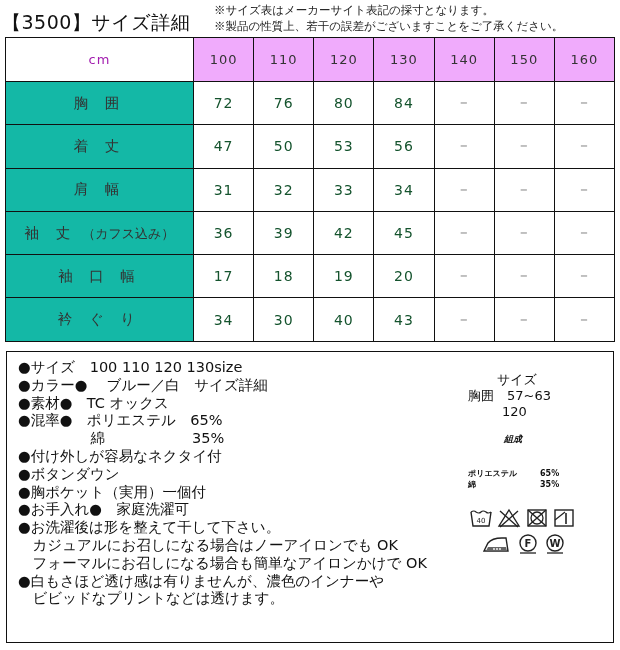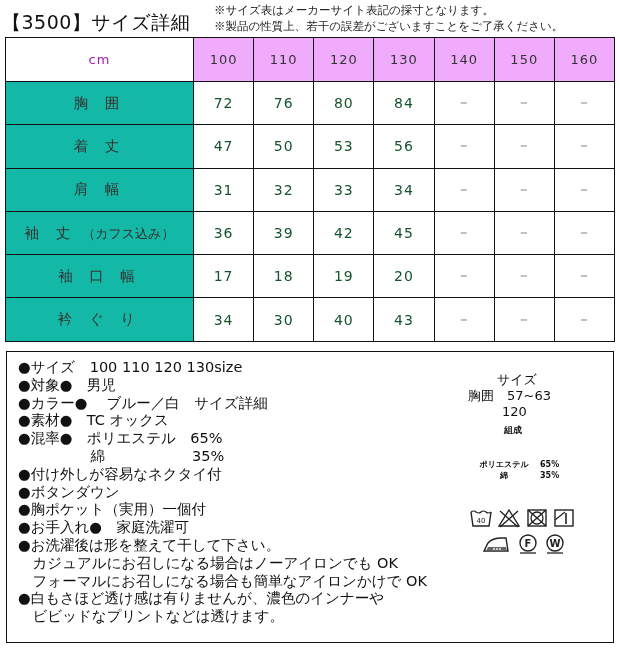--- a/index.html
+++ b/index.html
@@ -43,23 +43,23 @@
       list-style: none;
     }
     .notes-list li { white-space: pre; }
 
     .tag {
       position: absolute; left: 468px; top: 372px; width: 130px; height: 200px;
     }
     .tag .t1 { font-size: 13px; line-height: 16px; margin-left: 29px; }
     .tag .t2 { font-size: 13px; line-height: 16px; }
     .tag .t3 { font-size: 13px; line-height: 16px; padding-left: 34px; }
-    .tag .t4 { font-size: 9px; font-weight: bold; padding-left: 36px; margin-top: 4px; }
+    .tag .t4 { font-size: 9px; font-weight: bold; padding-left: 36px; margin-top: 13px; font-style: italic; }
     .tag .comp { margin-top: 22px; font-size: 8px; font-weight: bold; line-height: 11px; }
-    .tag .comp div { display: flex; text-align: center; }
+    .tag .comp div { display: flex; }
     .tag .comp span.n { width: 72px; }
     .care-row { display: flex; gap: 5px; align-items: flex-end; }
     .care1 { position: absolute; left: 470px; top: 508px; }
     .care2 { position: absolute; left: 482px; top: 533px; }
   </style>
 </head>
 <body>
 
 <div class="title">【3500】サイズ詳細</div>
 <div class="notice">
@@ -148,21 +148,20 @@
     <td class="dash">－</td>
     <td class="dash">－</td>
     <td class="dash">－</td>
   </tr>
 </tbody>
   </table>
 
 <div class="notes"></div>
 <ul class="notes-list" style="left:18px; top:359px;">
   <li>●サイズ　100 110 120 130size</li>
-  <li>●対象●　男児</li>
   <li>●カラー●　 ブルー／白　サイズ詳細</li>
   <li>●素材●　TC オックス</li>
   <li>●混率●　ポリエステル　65%</li>
   <li>　　　　　綿　　　　　　35%</li>
   <li>●付け外しが容易なネクタイ付</li>
   <li>●ボタンダウン</li>
   <li>●胸ポケット（実用）一個付</li>
   <li>●お手入れ●　家庭洗濯可</li>
   <li>●お洗濯後は形を整えて干して下さい。</li>
   <li>　カジュアルにお召しになる場合はノーアイロンでも OK</li>

